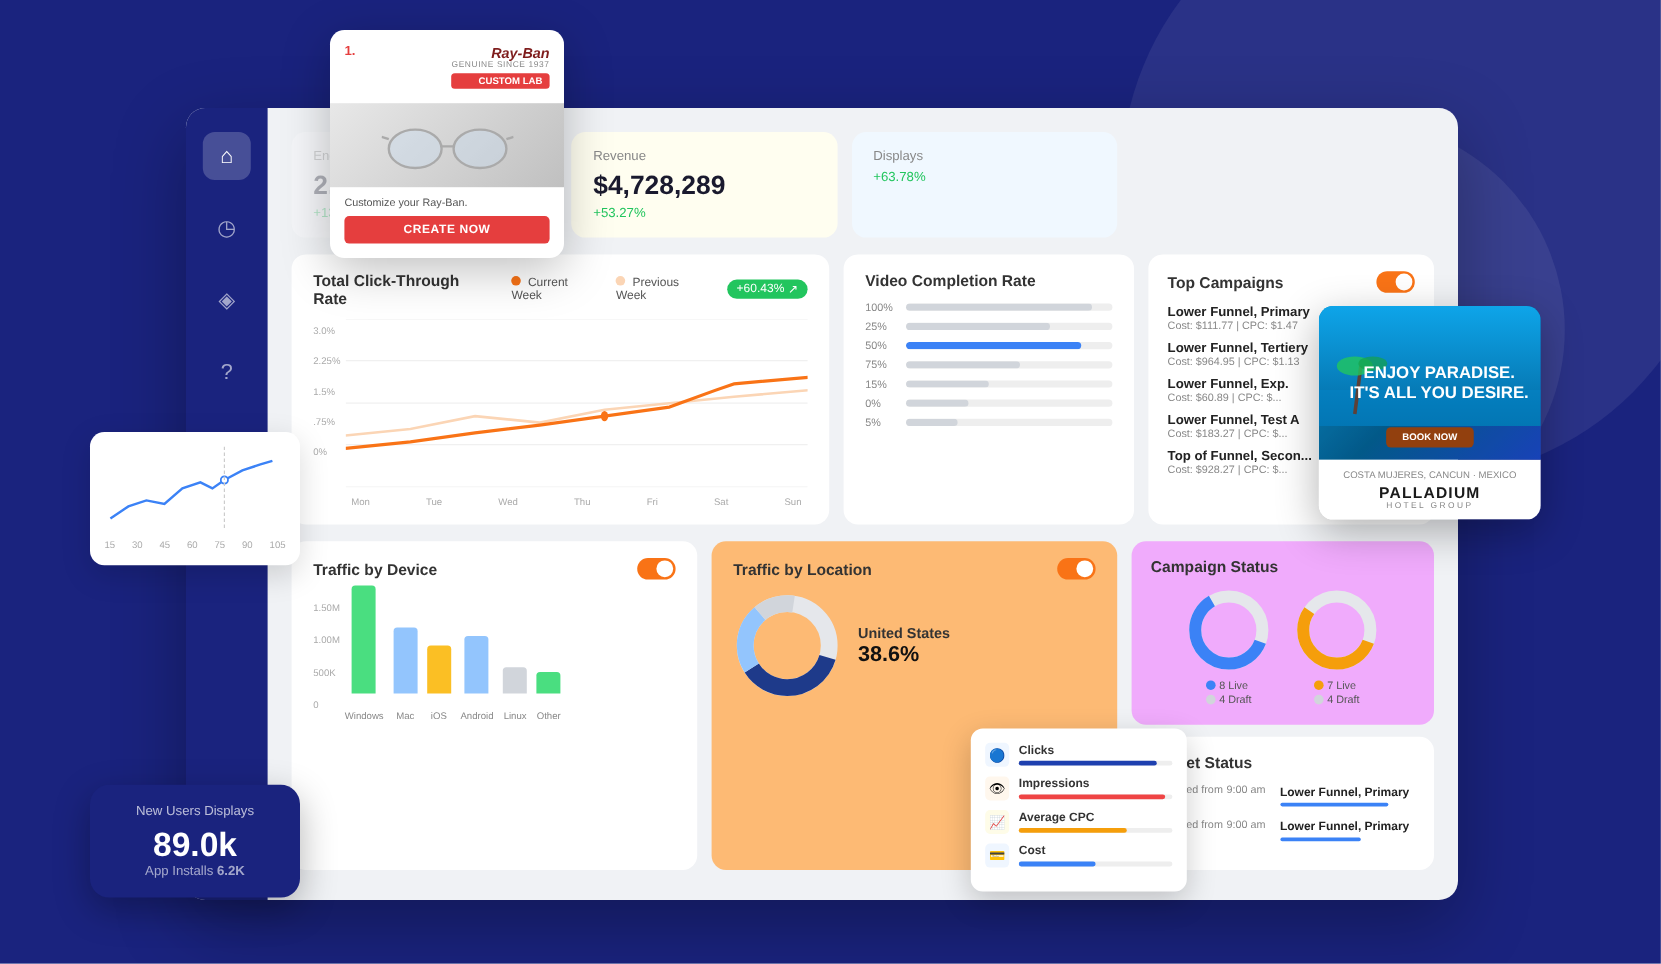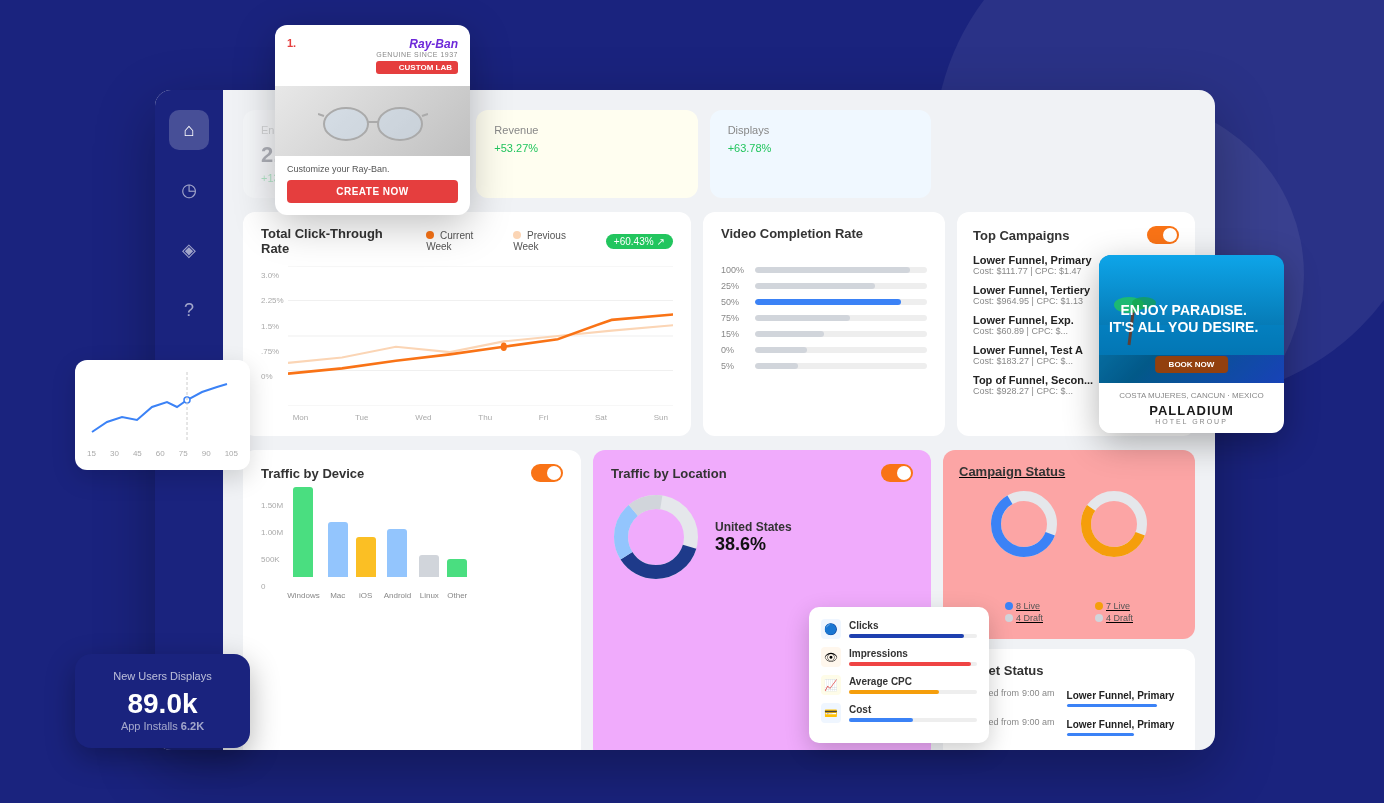--- a/index.html
+++ b/index.html
@@ -142,21 +142,21 @@
     
     .chart-area { width: 100%; height: 140px; }
 
     
     .vcr-chart {
       background: white;
       border-radius: 12px;
       padding: 14px 18px;
       flex: 1;
     }
-    .vcr-title { font-size: 13px; font-weight: 600; color: #333; margin-bottom: 24px; }
+    .vcr-title { font-size: 13px; font-weight: 600; color: #333; margin-bottom: 10px; }
     .vcr-bars { display: flex; flex-direction: column; gap: 6px; }
     .vcr-row { display: flex; align-items: center; gap: 6px; font-size: 9px; color: #888; }
     .vcr-bar-bg { flex: 1; height: 6px; background: #eee; border-radius: 3px; overflow: hidden; }
     .vcr-bar-fill { height: 100%; border-radius: 3px; }
 
     
     .bottom-row {
       display: flex;
       gap: 12px;
     }
@@ -184,21 +184,21 @@
       content: '';
       position: absolute;
       width: 14px; height: 14px;
       background: white;
       border-radius: 50%;
       top: 2px; right: 2px;
     }
 
     
     .location-chart {
-      background: #f0abfc;
+      background: #fdba74;
       border-radius: 12px;
       padding: 14px 18px;
       flex: 1.2;
     }
 
     
     .campaigns-panel {
       background: white;
       border-radius: 12px;
       padding: 14px 16px;
@@ -213,28 +213,27 @@
       margin-bottom: 8px;
     }
     .campaign-name { font-size: 11px; font-weight: 600; color: #222; }
     .campaign-meta { font-size: 9px; color: #888; }
     .campaign-row { display: flex; align-items: center; justify-content: space-between; }
     .campaign-change { font-size: 11px; font-weight: 600; }
     .campaign-change.green { color: #22c55e; }
 
     
     .status-panel {
-      background: #fca5a5;
+      background: #f0abfc;
       border-radius: 12px;
       padding: 14px 16px;
-      text-decoration: underline;
     }
     .status-donuts { display: flex; gap: 20px; align-items: center; justify-content: center; margin-top: 8px; }
     .donut-wrap { display: flex; flex-direction: column; align-items: center; gap: 6px; }
-    .donut-legend { font-size: 9px; color: #555; margin-top: 36px; }
+    .donut-legend { font-size: 9px; color: #555; }
     .legend-item { display: flex; align-items: center; gap: 3px; margin-bottom: 2px; }
     .legend-dot2 { width: 8px; height: 8px; border-radius: 50%; }
 
     
     .adset-panel {
       background: white;
       border-radius: 12px;
       padding: 14px 16px;
     }
     .adset-item { margin-bottom: 10px; }
@@ -327,21 +326,21 @@
       width: 185px;
       border-radius: 12px;
       overflow: hidden;
       box-shadow: 0 10px 35px rgba(0,0,0,0.3);
       z-index: 10;
     }
     .travel-img {
       height: 128px;
       background: linear-gradient(135deg, #0ea5e9, #0369a1, #1d4ed8);
       position: relative;
-      display: flex; align-items: center; justify-content: flex-start;
+      display: flex; align-items: center; justify-content: flex-end;
     }
     .travel-overlay {
       position: absolute;
       top: 0; left: 0; right: 0; bottom: 0;
       background: rgba(0,0,0,0.15);
     }
     .travel-text {
       position: relative; z-index: 1;
       text-align: center; color: white;
       font-size: 14px; font-weight: 900;
@@ -424,20 +423,21 @@
 
     <div class="stats-row">
 
       <div class="stat-card" style="opacity:0.3">
         <div class="label">Engaged Visits</div>
         <div class="value">2,367</div>
         <div class="change positive">+13%</div>
       </div>
       <div class="stat-card revenue">
         <div class="label">Revenue</div>
+        <div class="value">$4,728,289</div>
         <div class="change positive">+53.27%</div>
       </div>
       <div class="stat-card displays">
         <div class="label">Displays</div>
         <div class="change positive">+63.78%</div>
       </div>
 
       <div style="flex:0 0 252px"></div>
     </div>
 
@@ -743,21 +743,21 @@
     <span>App Installs</span>&nbsp;<strong>6.2K</strong>
   </div>
 </div>
 
 <div class="rayban-ad">
   <div class="rayban-top">
     <div class="rayban-text">
       <div class="rayban-step">1.</div>
     </div>
     <div style="text-align:right">
-      <div style="font-style:italic;font-weight:900;font-size:12px;color:#6d28d9">Ray-Ban</div>
+      <div style="font-style:italic;font-weight:900;font-size:12px;color:#7f1d1d">Ray-Ban</div>
       <div style="font-size:7px;color:#888;letter-spacing:0.5px">GENUINE SINCE 1937</div>
       <div class="custom-lab">CUSTOM LAB</div>
     </div>
   </div>
   <div class="rayban-image">
 
     <svg width="110" height="50" viewBox="0 0 110 50">
       <g fill="none" stroke="#888" stroke-width="2">
 
         <ellipse cx="28" cy="28" rx="22" ry="16" fill="rgba(200,220,240,0.4)" stroke="#aaa"></ellipse>

